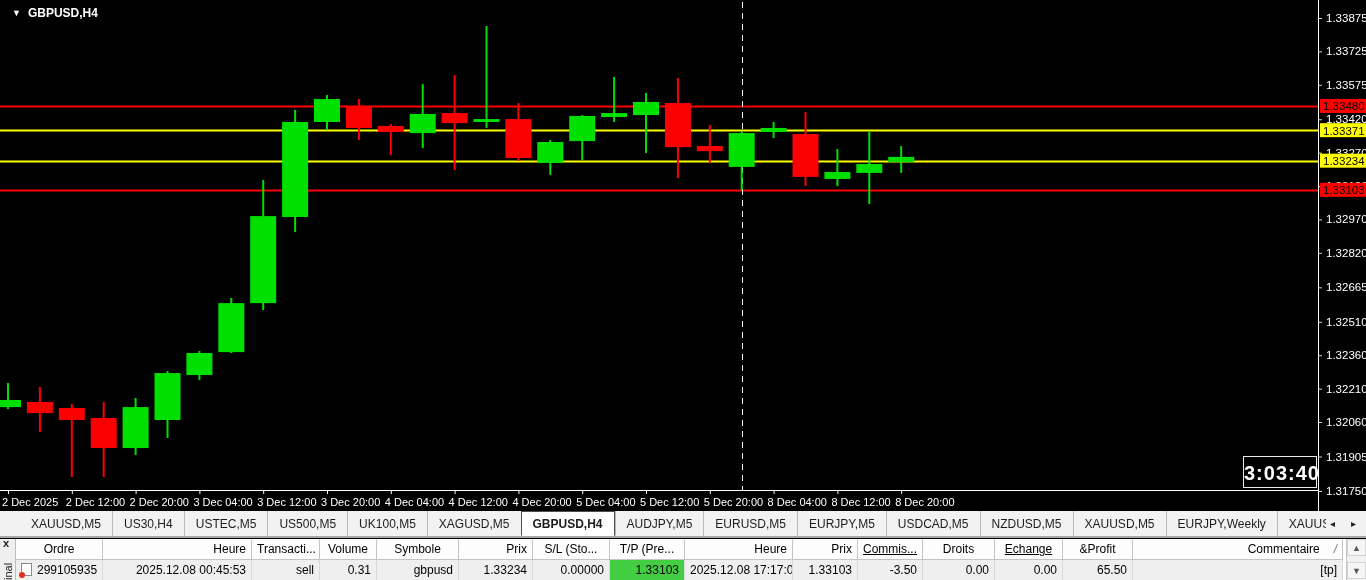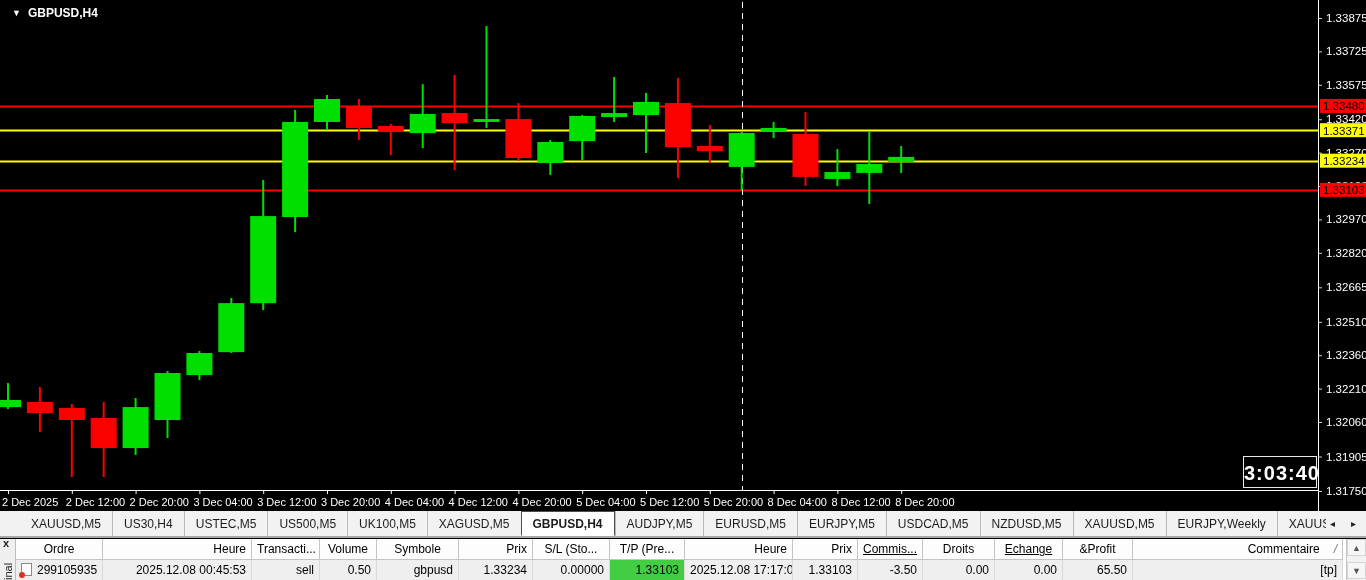--- a/index.html
+++ b/index.html
@@ -243,21 +243,21 @@
           <div class="hcell al" style="width: 65px; text-decoration: underline;">Commis...</div>
           <div class="hcell ac" style="width: 72px;">Droits</div>
           <div class="hcell ac" style="width: 68px; text-decoration: underline;">Echange</div>
           <div class="hcell ac" style="width: 70px;">&amp;Profit</div>
           <div class="hcell ar" style="width: 210px;">Commentaire<span class="sort-slash">/</span></div>
         </div>
         <div class="drow">
           <div class="dcell al" style="width: 87px;"><span class="doc-icon"></span><span>299105935</span></div>
           <div class="dcell ar" style="width: 149px;">2025.12.08 00:45:53</div>
           <div class="dcell ar" style="width: 68px;">sell</div>
-          <div class="dcell ar" style="width: 57px;">0.50</div>
+          <div class="dcell ar" style="width: 57px;">0.31</div>
           <div class="dcell ar" style="width: 82px;">gbpusd</div>
           <div class="dcell ar" style="width: 74px;">1.33234</div>
           <div class="dcell ar" style="width: 77px;">0.00000</div>
           <div class="dcell ar" style="width: 75px; background: rgb(66, 205, 66);">1.33103</div>
           <div class="dcell ar" style="width: 108px;">2025.12.08 17:17:02</div>
           <div class="dcell ar" style="width: 65px;">1.33103</div>
           <div class="dcell ar" style="width: 65px;">-3.50</div>
           <div class="dcell ar" style="width: 72px;">0.00</div>
           <div class="dcell ar" style="width: 68px;">0.00</div>
           <div class="dcell ar" style="width: 70px;">65.50</div>

